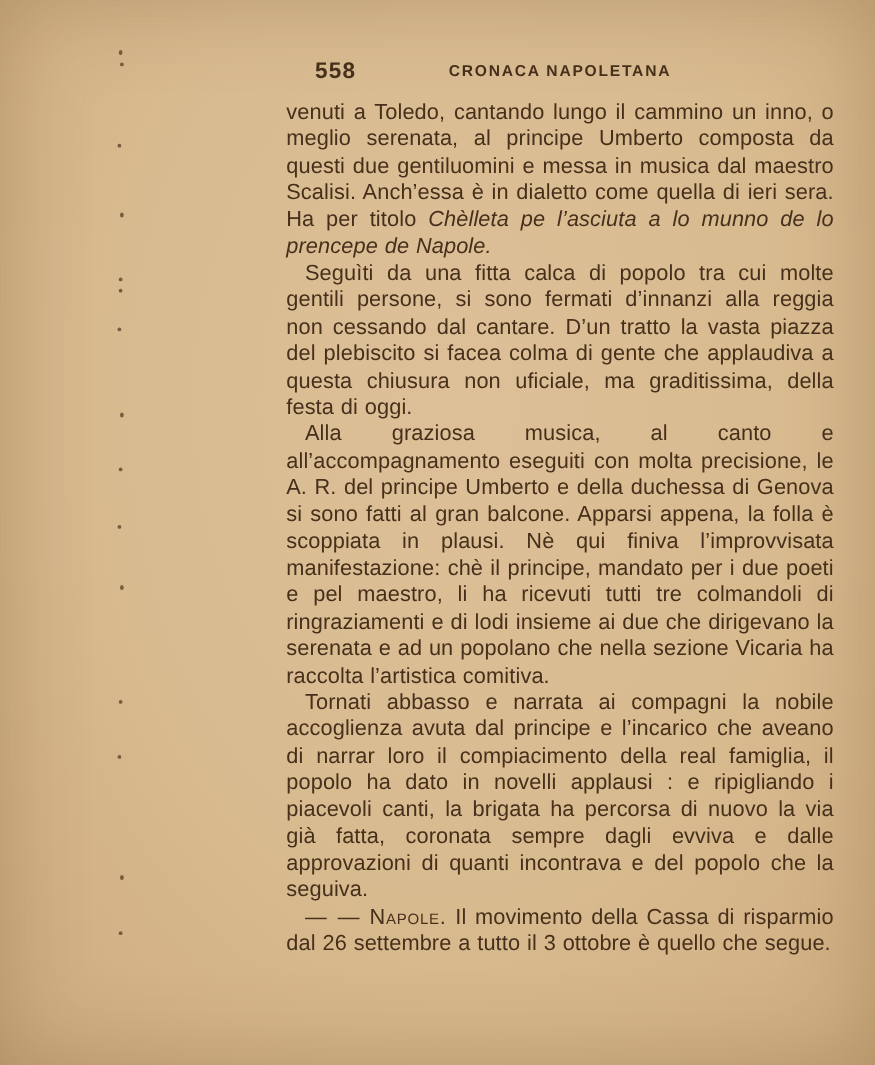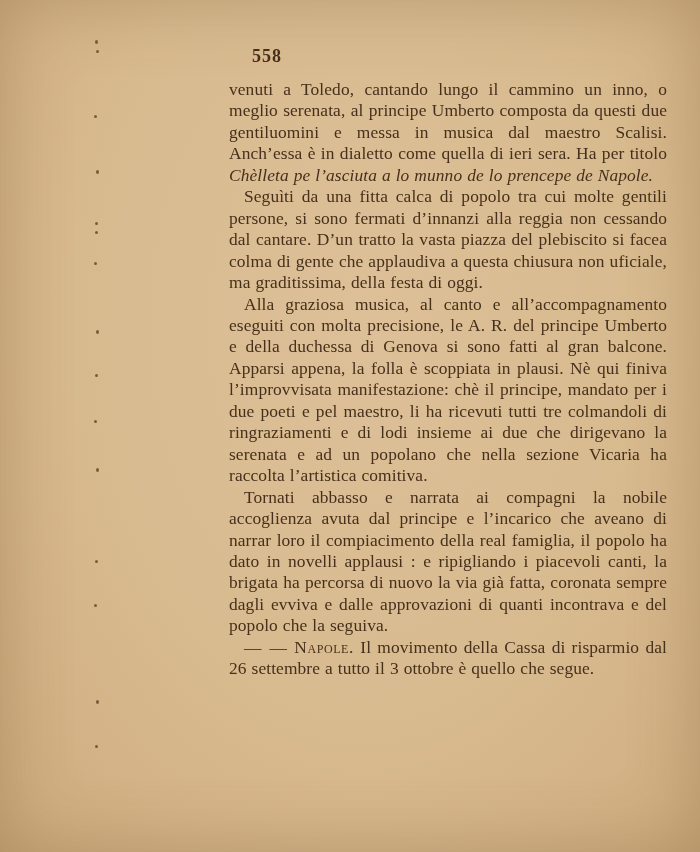--- a/index.html
+++ b/index.html
@@ -7,21 +7,21 @@
     padding: 0;
     background: #b9a07a;
   }
   .page {
     position: relative;
     width: 700px;
     height: 852px;
     background: radial-gradient(ellipse at 52% 38%, #ddc098 0%, #d8ba8f 55%, #cdab7e 100%);
     box-shadow: inset 0 0 70px rgba(110, 78, 40, 0.30);
     overflow: hidden;
-    font-family: Liberation Serif, serif;
+    font-family: Liberation Sans, sans-serif;
     color: #47301b;
   }
   .text-block {
     position: absolute;
     left: 229px;
     top: 46px;
     width: 438px;
   }
   .header-row {
     position: relative;
@@ -95,20 +95,21 @@
   <div class="ink-speck" style="left:96px; top:468px; width:3px; height:4px;"></div>
   <div class="ink-speck" style="left:95px; top:560px; width:3px; height:3px;"></div>
   <div class="ink-speck" style="left:94px; top:604px; width:3px; height:3px;"></div>
   <div class="ink-speck" style="left:96px; top:700px; width:3px; height:4px;"></div>
   <div class="ink-speck" style="left:95px; top:745px; width:3px; height:3px;"></div>
 
   <div class="text-block">
 
     <div class="header-row">
       <span class="page-number">558</span>
+      <span class="running-head">CRONACA NAPOLETANA</span>
     </div>
 
     <div class="body-copy">
 
       <p class="para no-indent"><span>venuti a Toledo, cantando lungo il cammino un inno, o meglio serenata, al principe Umberto composta da questi due gentiluomini e messa in musica dal maestro Scalisi. Anch’essa è in dialetto come quella di ieri sera. Ha per titolo </span><em class="serenade-title">Chèlleta pe l’asciuta a lo munno de lo prencepe de Napole.</em></p>
 
       <p class="para">Seguìti da una fitta calca di popolo tra cui molte gentili persone, si sono fermati d’innanzi alla reggia non cessando dal cantare. D’un tratto la vasta piazza del plebiscito si facea colma di gente che applaudiva a questa chiusura non uficiale, ma graditissima, della festa di oggi.</p>
 
       <p class="para">Alla graziosa musica, al canto e all’accompagnamento eseguiti con molta precisione, le A. R. del principe Umberto e della duchessa di Genova si sono fatti al gran balcone. Apparsi appena, la folla è scoppiata in plausi. Nè qui finiva l’improvvisata manifestazione: chè il principe, mandato per i due poeti e pel maestro, li ha ricevuti tutti tre colmandoli di ringraziamenti e di lodi insieme ai due che dirigevano la serenata e ad un popolano che nella sezione Vicaria ha raccolta l’artistica comitiva.</p>
 

